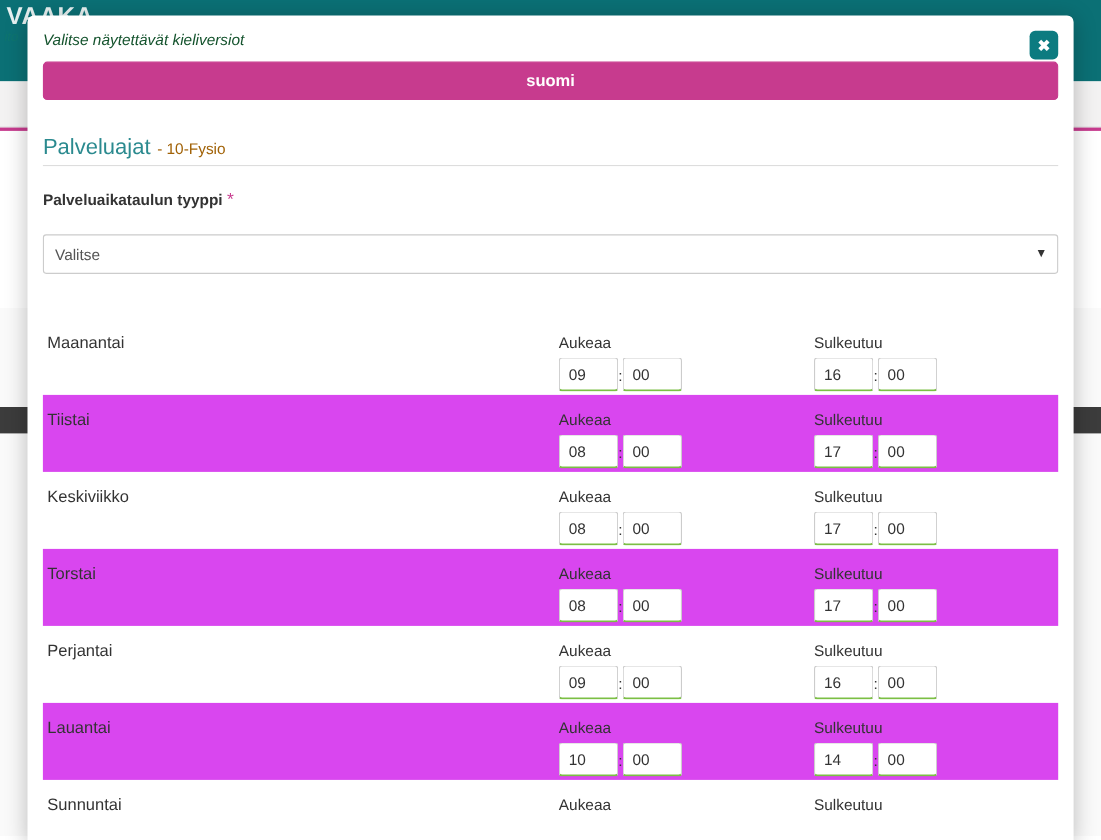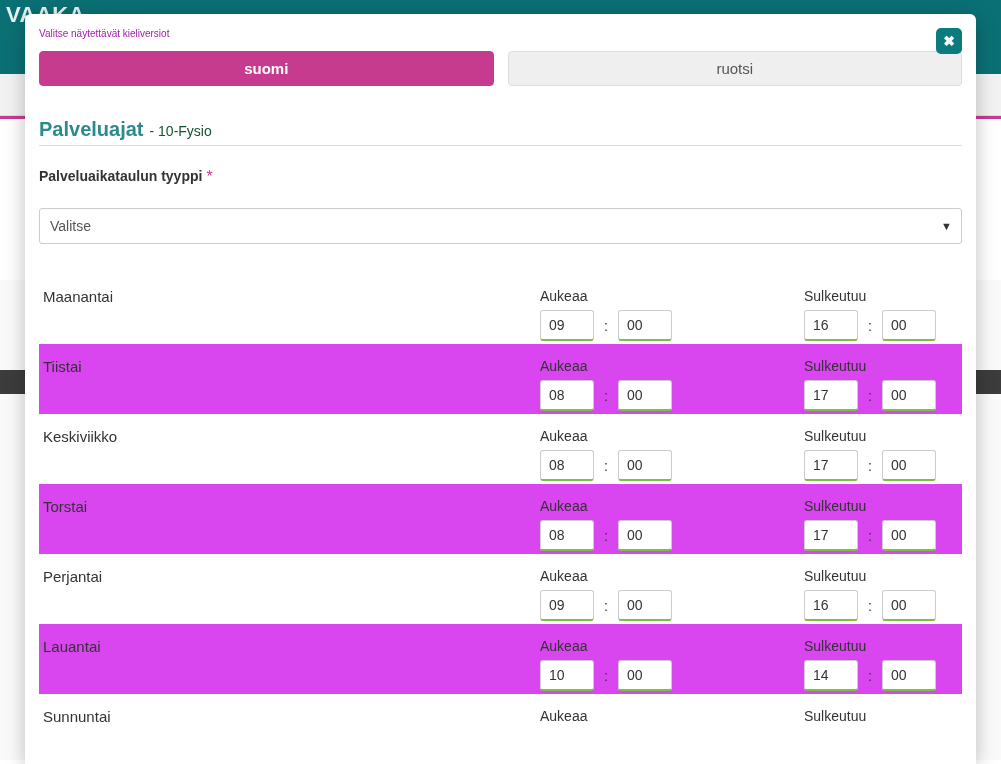--- a/index.html
+++ b/index.html
@@ -16,45 +16,45 @@
     position: absolute; top: 14px; left: 25px; right: 25px; bottom: 0;
     background: #fff; border-radius: 6px 6px 0 0; box-shadow: 0 4px 20px rgba(0,0,0,0.25);
     overflow: hidden; display: flex; flex-direction: column;
   }
   .modal-body { padding: 14px 14px 0 14px; overflow-y: auto; height: 100%; }
   .close-btn {
     position: absolute; top: 14px; right: 14px; width: 26px; height: 26px;
     background: #0c7b80; color: #fff; border-radius: 5px; border: none;
     font-size: 14px; font-weight: bold; cursor: pointer; display: flex; align-items: center; justify-content: center;
   }
-  .lang-label { font-size: 10px; color: #a21caf; margin-bottom: 12px; }
+  .lang-label { font-size: 14px; color: #14532d; margin-bottom: 12px; font-style: italic; }
   .lang-tabs { display: flex; gap: 14px; margin-bottom: 32px; }
   .lang-tab {
     flex: 1; text-align: center; padding: 8px 0; border-radius: 4px;
     background: #f0efef; color: #555; border: 1px solid #ddd; cursor: pointer;
     font-size: 15px;
   }
   .lang-tab.active { background: #c73b8e; color: #fff; font-weight: bold; border-color: #c73b8e; }
   .section-title { display: flex; align-items: baseline; gap: 6px; border-bottom: 1px solid #ddd; padding-bottom: 4px; margin-bottom: 22px; }
-  .section-title-main { color: #2b8a8f; font-size: 20px; font-weight: 700; }
-  .section-title-sub { color: #14532d; font-size: 14px; }
+  .section-title-main { color: #2b8a8f; font-size: 20px; font-weight: 400; }
+  .section-title-sub { color: #a16207; font-size: 14px; }
   .field-label { font-weight: bold; font-size: 14px; margin-bottom: 24px; display: inline-block; }
   .req { color: #c73b8e; font-size: 16px; vertical-align: top; margin-left: 4px; }
-  .select-wrap { position: relative; margin-bottom: 30px; border-radius: 17px; }
+  .select-wrap { position: relative; margin-bottom: 40px; border-radius: 17px; }
   .select {
     width: 100%; padding: 9px 10px; border: 1px solid #ccc; border-radius: 3px;
     background: #fff; font-size: 14px; color: #555; appearance: none; cursor: pointer;
   }
   .select-caret { position: absolute; right: 10px; top: 50%; transform: translateY(-50%); pointer-events: none; font-size: 11px; color: #333; }
   .day-row { display: flex; align-items: flex-start; padding: 14px 4px 3px 4px; }
   .day-row.alt { background: #d946ef; }
   .day-name { flex: 0 0 465px; font-size: 15px; color: #333; padding-top: 0px; }
-  .time-group { flex: 0 0 232px; margin-left: 32px; }
+  .time-group { flex: 0 0 232px; }
   .time-label { font-size: 14px; color: #333; margin-bottom: 6px; }
-  .time-inputs { display: flex; align-items: center; gap: 10px; }
+  .time-inputs { display: flex; align-items: center; }
   .time-input {
     width: 54px; padding: 6px 8px; border: 1px solid #ccc; border-bottom: 2px solid #7bbf44;
     border-radius: 3px; font-size: 14px; color: #333; text-align: left; background: #fff;
   }
   .colon { color: #333; font-size: 14px; }
 </style>
 </head>
 <body>
 
 <div class="bg-header"></div>
@@ -69,21 +69,20 @@
   <div class="modal">
     <button class="close-btn">
       <span>✖</span>
     </button>
     <div class="modal-body">
 
       <div class="lang-label">Valitse näytettävät kieliversiot</div>
 
       <div class="lang-tabs">
         <div class="lang-tab active">suomi</div>
-        <div class="lang-tab">ruotsi</div>
       </div>
 
       <div class="section-title">
         <span class="section-title-main">Palveluajat</span>
         <span class="section-title-sub">- 10-Fysio</span>
       </div>
 
       <div>
         <span class="field-label">Palveluaikataulun tyyppi</span><span class="req">*</span>
         <div class="select-wrap">

